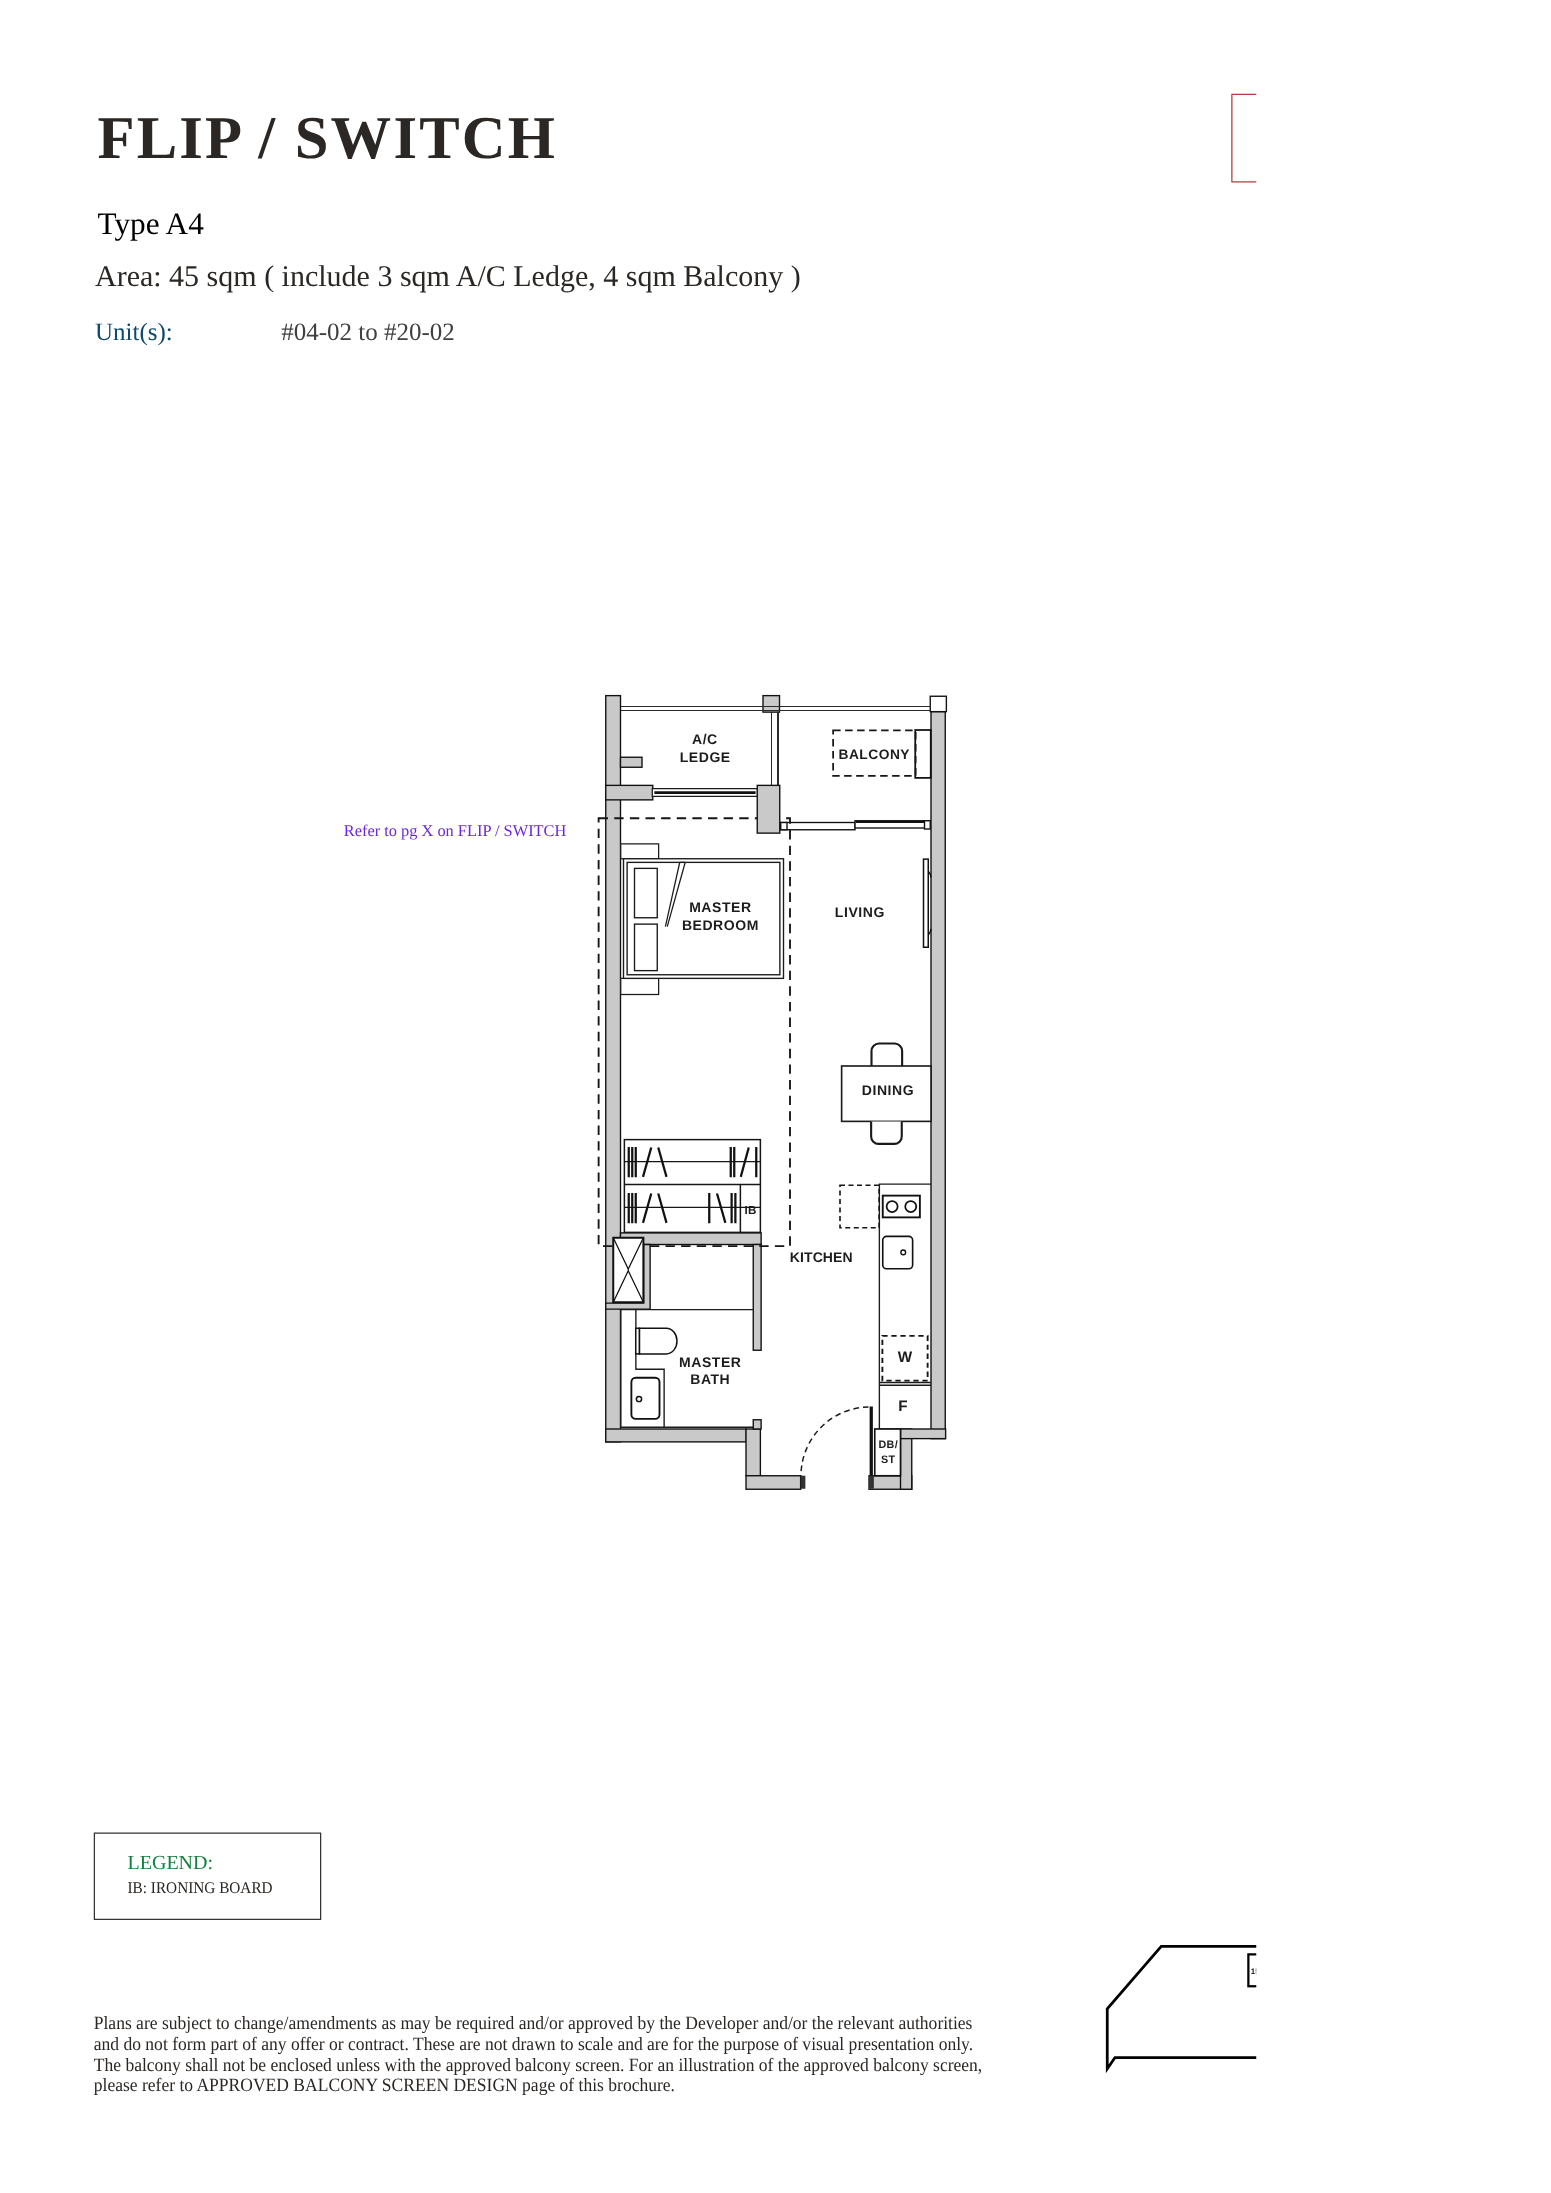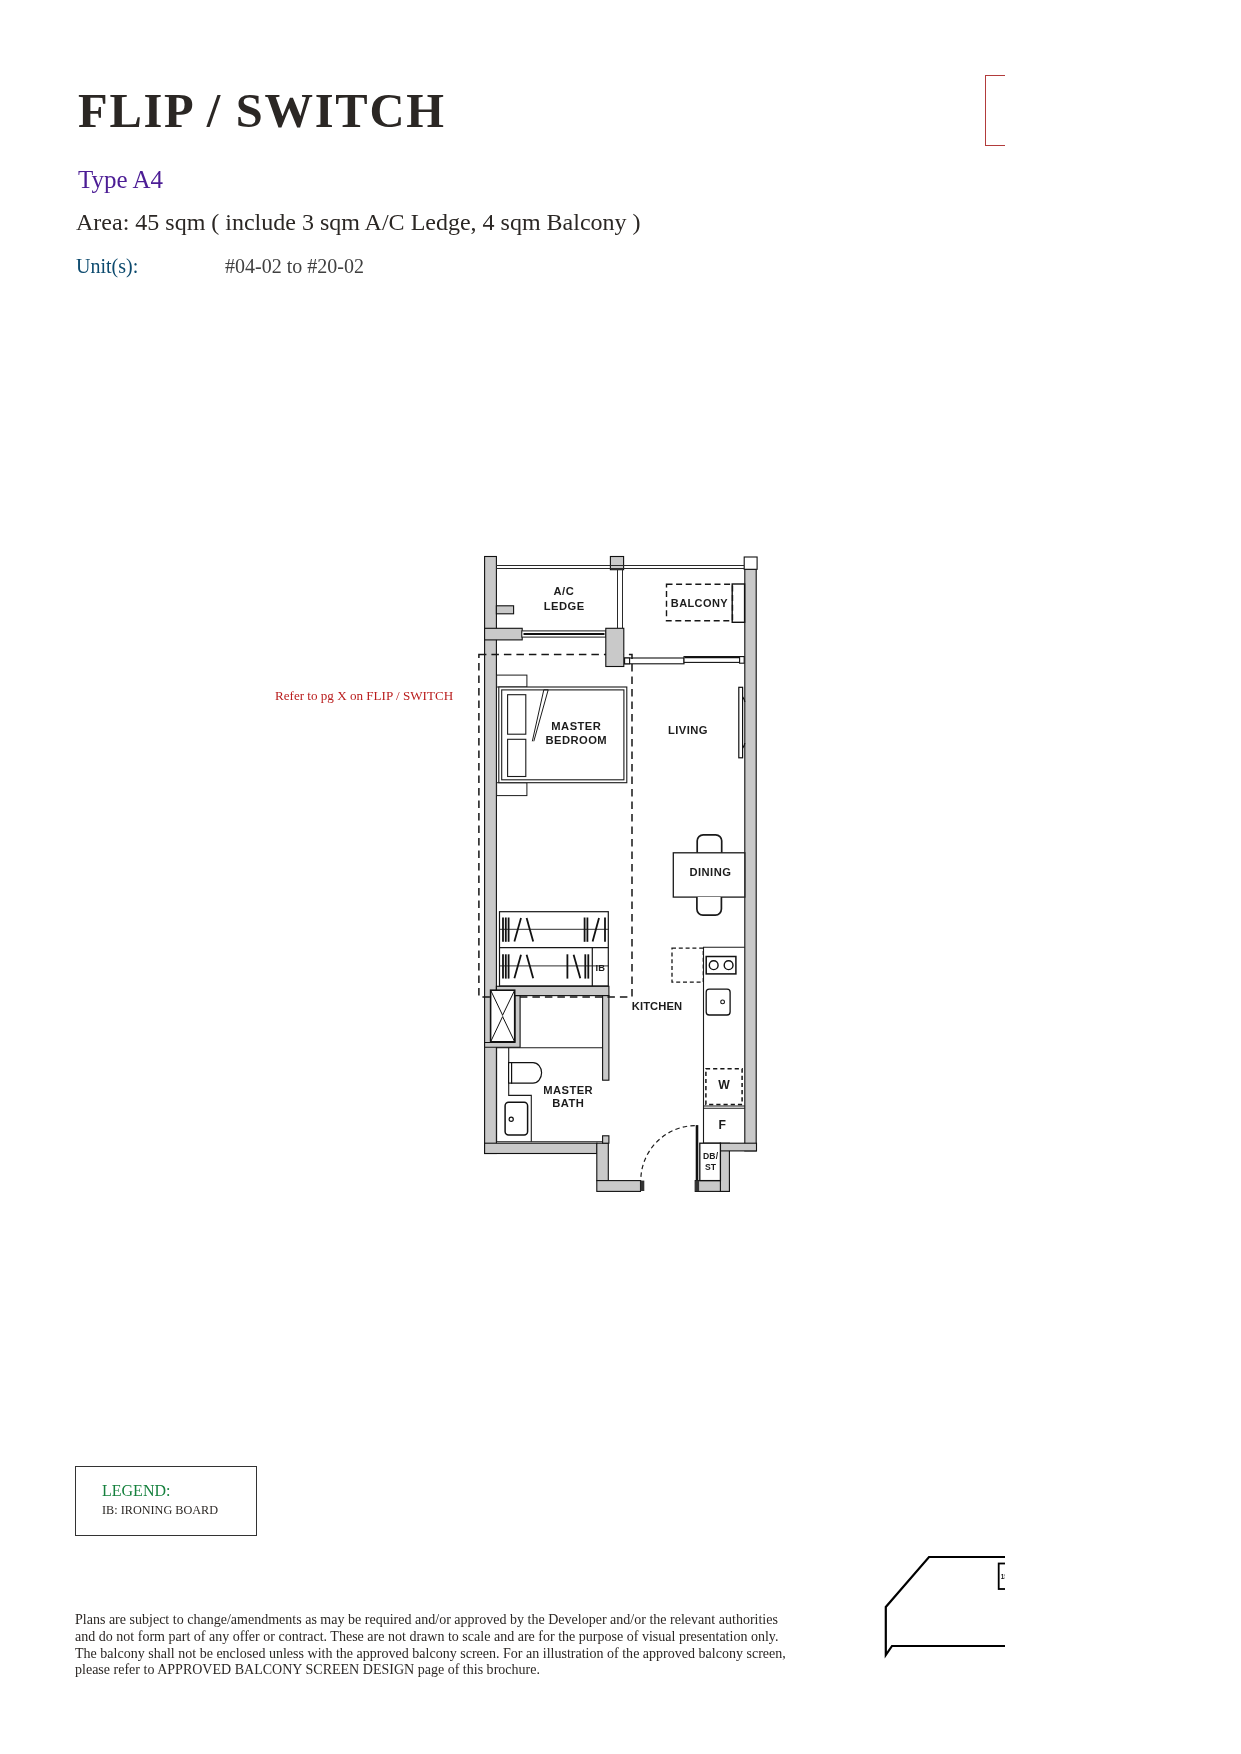--- a/index.html
+++ b/index.html
@@ -10,29 +10,29 @@
 </head>
 <body>
 <div id="page">
 
   <div class="abs" style="left:78px;top:82.5px;font-size:48.5px;font-weight:bold;letter-spacing:1.75px;color:#2b2724;">FLIP / SWITCH</div>
 
   <div class="abs" style="left:985px;top:75px;width:180px;height:69px;border:1.5px solid #b23b3b;"></div>
 
   <div class="abs" style="left:985px;top:93px;width:180px;text-align:center;font-size:20px;letter-spacing:1.6px;color:#2b2b2b;padding-left:36px;">R12 20/07/2023</div>
 
-  <div class="abs" style="left:78px;top:166px;font-size:25px;color:#4c1d95;">Type A4</div>
+  <div class="abs" style="left:78px;top:166px;font-size:25px;color:#000000;">Type A4</div>
 
   <div class="abs" style="left:76px;top:209px;font-size:24px;color:#2b2724;">Area: 45 sqm ( include 3 sqm A/C Ledge, 4 sqm Balcony )</div>
 
   <div class="abs" style="left:76px;top:255px;font-size:20px;color:#0c4a6e;">Unit(s):</div>
 
   <div class="abs" style="left:225px;top:255px;font-size:20px;color:#404040;">#04-02 to #20-02</div>
 
-  <div class="abs" style="left:275px;top:688px;font-size:13.1px;color:#b91c1c;">Refer to pg X on FLIP / SWITCH</div>
+  <div class="abs" style="left:275px;top:657px;font-size:13.1px;color:#6d28d9;">Refer to pg X on FLIP / SWITCH</div>
 
   <svg class="abs" style="left:455px;top:540px;" width="335" height="670" viewBox="455 540 335 670" fill="none">
     <g stroke="#111" stroke-width="1.1">
 
       <rect x="484.6" y="556.5" width="11.8" height="597" fill="#c9c9c9"></rect>
 
       <rect x="484.6" y="1143.2" width="112.4" height="10.3" fill="#c9c9c9"></rect>
 
       <rect x="496.4" y="605.8" width="17.2" height="8" fill="#c9c9c9"></rect>
 

